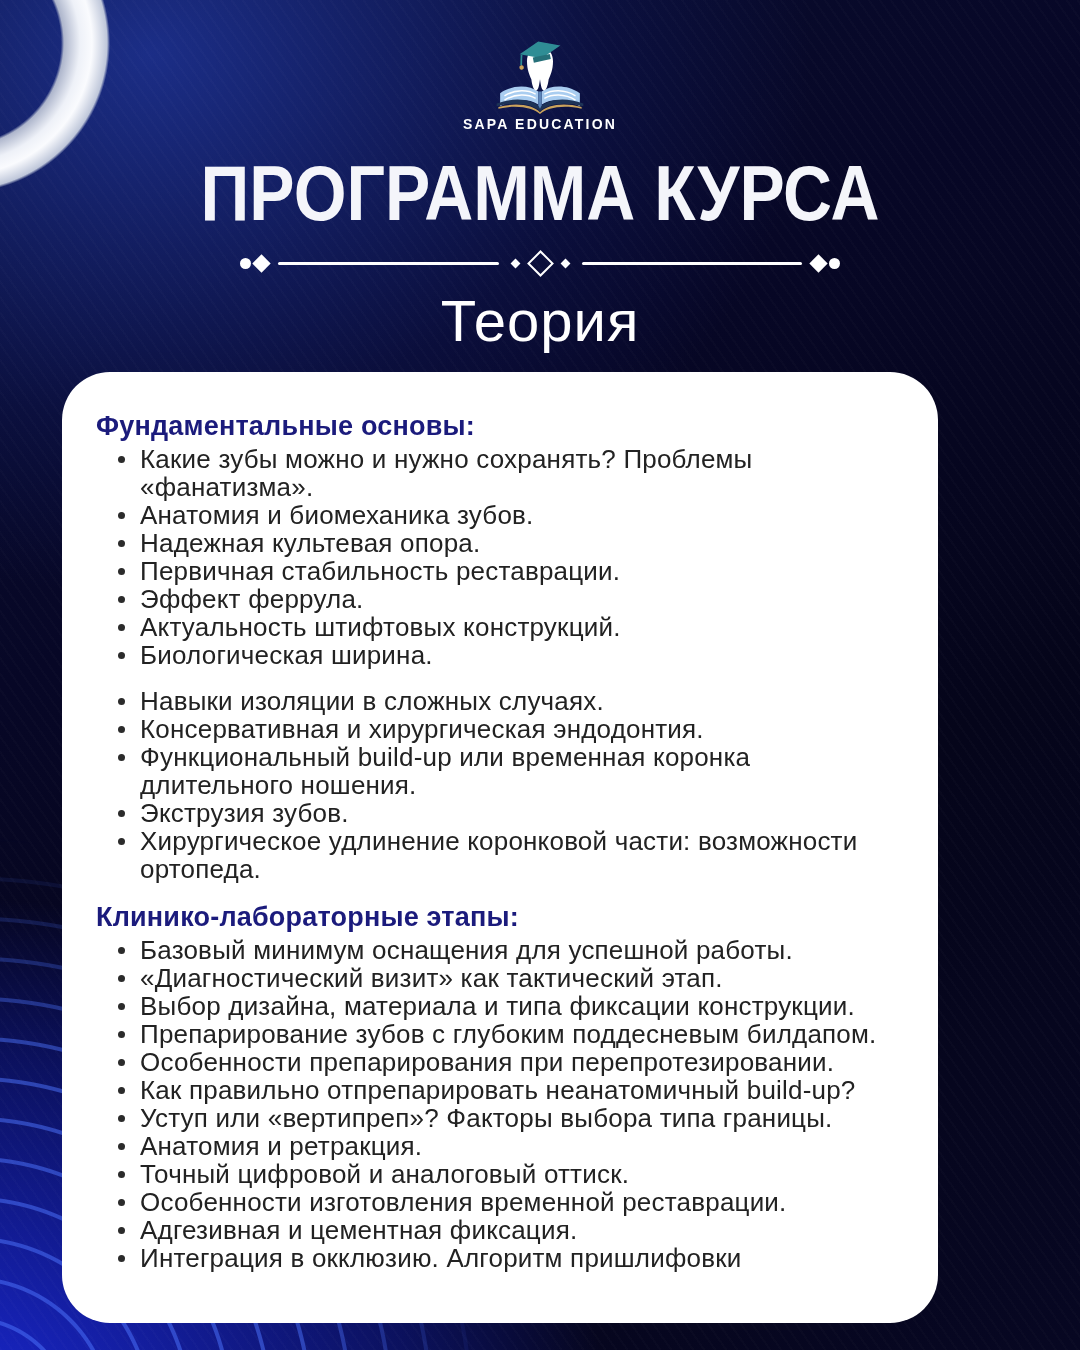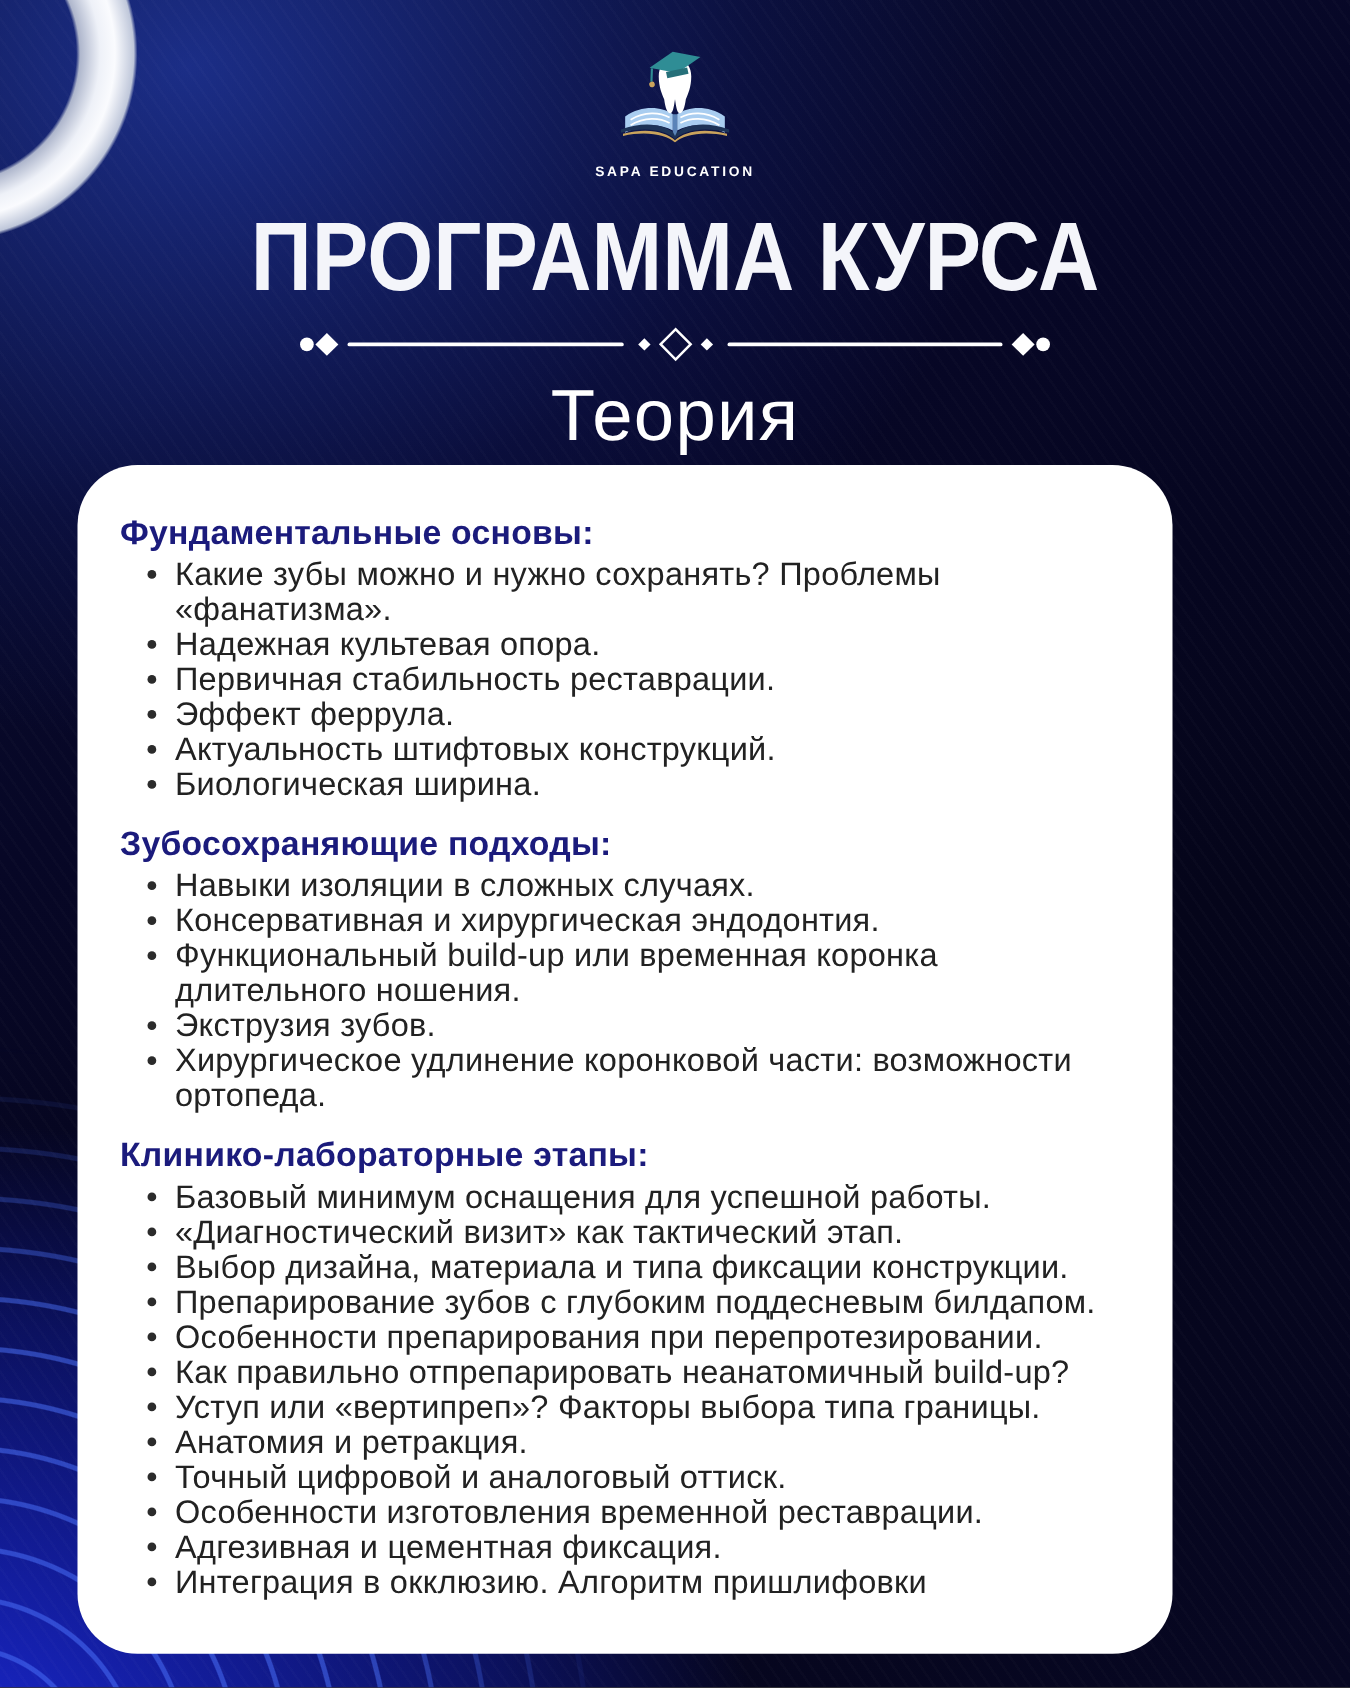--- a/index.html
+++ b/index.html
@@ -25,21 +25,21 @@
   .waves{
     position:absolute;left:-70px;bottom:-90px;width:600px;height:660px;
     background:repeating-radial-gradient(circle at 40px 640px,
       rgba(0,0,0,0) 0 19px, rgba(78,118,255,0.50) 20px 23px, rgba(10,16,70,0.0) 24px 40px);
     -webkit-mask:radial-gradient(120% 115% at 0% 100%, #000 52%, rgba(0,0,0,0) 80%);
             mask:radial-gradient(120% 115% at 0% 100%, #000 52%, rgba(0,0,0,0) 80%);
   }
   .top-block{position:absolute;left:0;top:0;width:100%;text-align:center;}
   .logo-wrap{margin-top:36px;}
   .logo-wrap svg{display:block;margin:0 auto;}
-  .brand-name{margin-top:18px;color:#fff;font-size:11px;font-weight:700;letter-spacing:2.2px;}
+  .brand-name{margin-top:2px;color:#fff;font-size:14px;font-weight:700;letter-spacing:2.2px;}
   .main-title{
     margin-top:22px;color:#f4f5fa;font-weight:700;font-size:78px;line-height:1.0;
     letter-spacing:0;transform:scaleX(0.87);transform-origin:50% 50%;white-space:nowrap;
   }
   .divider{display:flex;align-items:center;justify-content:center;margin:22px auto 0;width:600px;}
   .dv-dot{width:11px;height:11px;border-radius:50%;background:#fff;}
   .dv-diamond{width:13px;height:13px;background:#fff;transform:rotate(45deg);margin:0 4px;}
   .dv-sm{width:7px;height:7px;background:#fff;transform:rotate(45deg);margin:0 7px;}
   .dv-open{width:15px;height:15px;border:2px solid #fff;transform:rotate(45deg);margin:0 5px;background:rgba(0,0,0,0);}
   .dv-line{height:2.5px;background:#fff;flex:1;margin:0 6px;border-radius:2px;}
@@ -111,30 +111,30 @@
     </div>
 
     <div class="subtitle">Теория</div>
   </div>
 
   <div class="card">
     <div class="section">
       <h3>Фундаментальные основы:</h3>
       <ul>
           <li>Какие зубы можно и нужно сохранять? Проблемы «фанатизма».</li>
+          <li>Анатомия и биомеханика зубов.</li>
           <li>Надежная культевая опора.</li>
           <li>Первичная стабильность реставрации.</li>
           <li>Эффект феррула.</li>
           <li>Актуальность штифтовых конструкций.</li>
           <li>Биологическая ширина.</li>
         </ul>
     </div>
 
     <div class="section">
-      <h3>Зубосохраняющие подходы:</h3>
       <ul>
           <li>Навыки изоляции в сложных случаях.</li>
           <li>Консервативная и хирургическая эндодонтия.</li>
           <li>Функциональный build-up или временная коронка длительного ношения.</li>
           <li>Экструзия зубов.</li>
           <li>Хирургическое удлинение коронковой части: возможности ортопеда.</li>
         </ul>
     </div>
 
     <div class="section">

